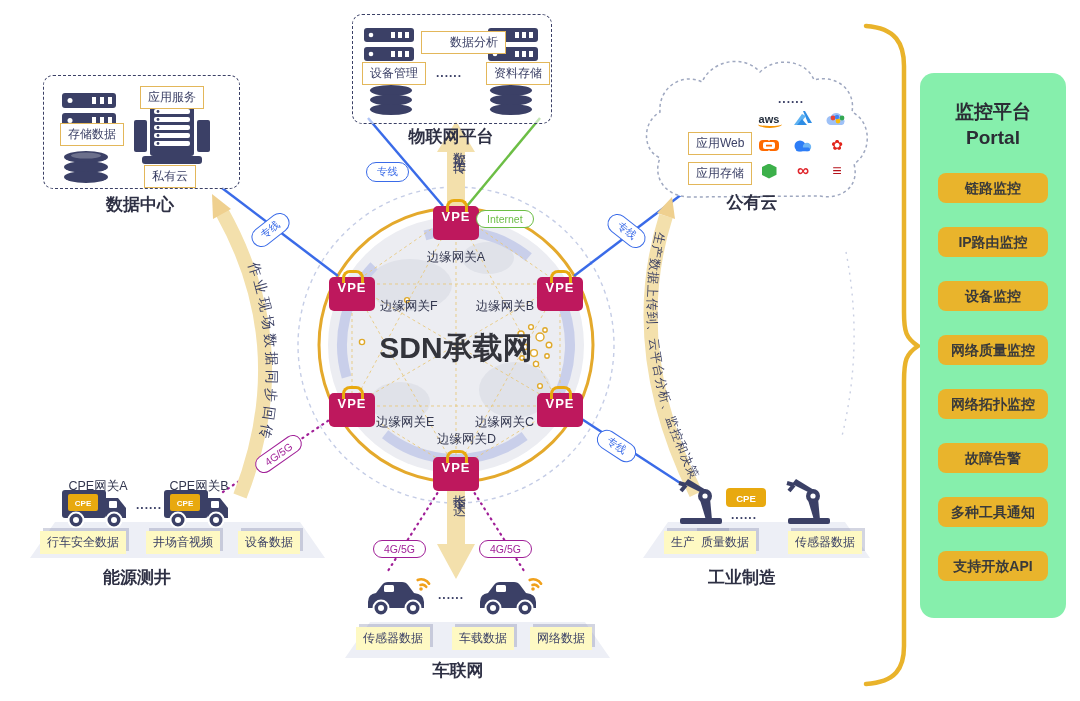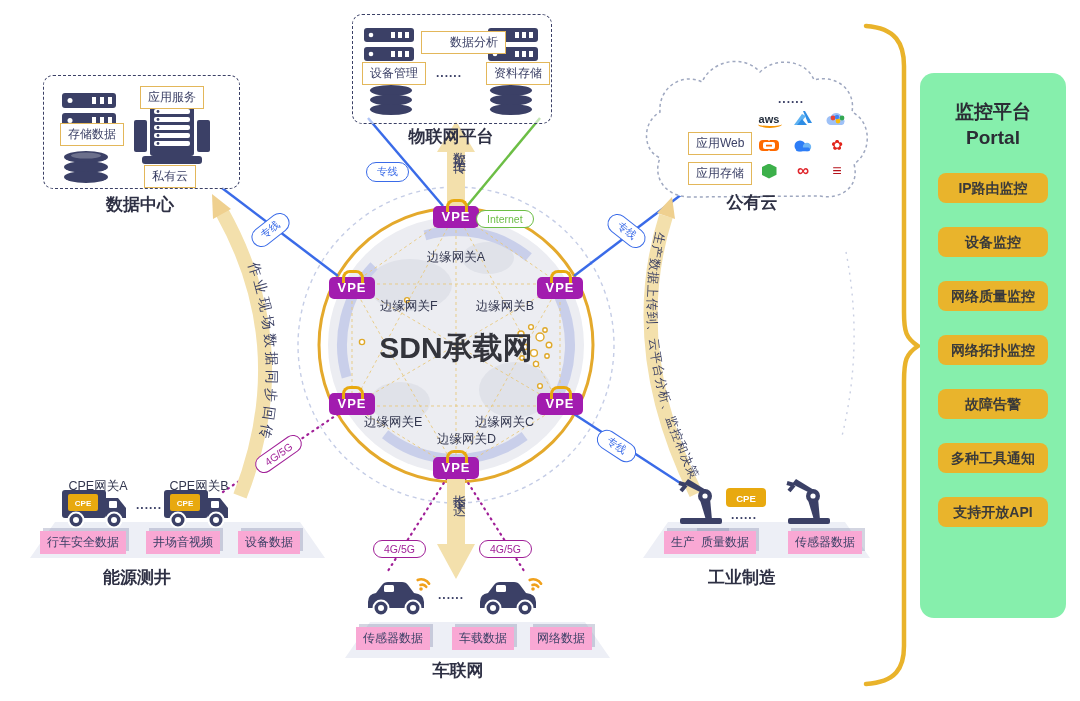--- a/index.html
+++ b/index.html
@@ -8,33 +8,33 @@
   .abs{position:absolute;}
   svg{display:block;}
   
   .dashbox{border:1.6px dashed #3b4066;border-radius:10px;background:rgba(255,255,255,.6);}
   
   .goldbox{background:#fff;border:1px solid #e3b75a;color:#3b4066;font-size:12px;
            padding:2px 7px;text-align:center;white-space:nowrap;}
   
   .stitle{font-size:17px;font-weight:bold;color:#2e3044;text-align:center;white-space:nowrap;}
   
-  .vpe{width:46px;height:22px;background:#a21caf;border-radius:5px;color:#fff;
+  .vpe{width:46px;height:34px;background:#be185d;border-radius:5px;color:#fff;
        font-size:13px;font-weight:bold;text-align:center;line-height:22px;letter-spacing:1px;}
   .vpe::before{content:"";position:absolute;top:-7px;left:13px;width:16px;height:10px;
        border:3px solid #e8a90f;border-bottom:none;border-radius:8px 8px 0 0;}
   .gwlabel{font-size:12.5px;color:#33374f;white-space:nowrap;margin-top:17px;}
   
   .pill{border:1.5px solid;border-radius:12px;background:#fff;font-size:10.5px;
         padding:2px 10px;white-space:nowrap;text-align:center;}
   .pill.blue{border-color:#3a6be8;color:#3a6be8;}
   .pill.green{border-color:#6cbe45;color:#6cbe45;margin-top:48px;}
   .pill.purple{border-color:#a01f97;color:#a01f97;}
   
-  .tag{background:#f9a8d4;color:#3b4066;font-size:12px;padding:3px 7px;
+  .tag{background:#fef9c3;color:#3b4066;font-size:12px;padding:3px 7px;
        box-shadow:3px -3px 0 rgba(130,135,170,.35);white-space:nowrap;}
   .dots{font-size:12px;font-weight:bold;color:#3b4066;letter-spacing:1px;}
   
   .vtext{writing-mode:vertical-rl;font-size:13px;color:#3a3f63;letter-spacing:3px;white-space:nowrap;}
   
   .panel{background:#86efac;border-radius:14px;}
   .panel .ptitle{font-size:19px;font-weight:bold;color:#2b2d35;text-align:center;line-height:26px;}
   .pbtn{width:110px;height:30px;margin:0 auto;background:#e9b42c;border-radius:8px;
         color:#3a3a3a;font-size:14px;font-weight:bold;text-align:center;line-height:30px;
         cursor:pointer;white-space:nowrap;}
@@ -288,21 +288,21 @@
 <div class="abs vpe" style="left:537px;top:277px;">VPE</div>
 <div class="abs vpe" style="left:537px;top:393px;">VPE</div>
 <div class="abs vpe" style="left:433px;top:457px;">VPE</div>
 <div class="abs vpe" style="left:329px;top:393px;">VPE</div>
 <div class="abs vpe" style="left:329px;top:277px;">VPE</div>
 
 <div class="abs gwlabel" style="left:416px;top:232px;width:80px;text-align:center;">边缘网关A</div>
 <div class="abs gwlabel" style="left:470px;top:281px;width:64px;text-align:right;">边缘网关B</div>
 <div class="abs gwlabel" style="left:470px;top:397px;width:64px;text-align:right;">边缘网关C</div>
 <div class="abs gwlabel" style="left:416px;top:414px;width:80px;text-align:right;">边缘网关D</div>
-<div class="abs gwlabel" style="left:364px;top:397px;width:64px;">边缘网关E</div>
+<div class="abs gwlabel" style="left:376px;top:397px;width:64px;">边缘网关E</div>
 <div class="abs gwlabel" style="left:380px;top:281px;width:64px;">边缘网关F</div>
 
 <div class="abs vtext" style="left:450px;top:142px;">数据上传</div>
 <div class="abs vtext" style="left:450px;top:484px;">指令下达</div>
 
 <div class="abs pill blue" style="left:366px;top:162px;">专线</div>
 <div class="abs pill green" style="left:476px;top:162px;">Internet</div>
 <div class="abs pill blue" style="left:249px;top:220px;transform:rotate(-38deg);">专线</div>
 <div class="abs pill blue" style="left:605px;top:221px;transform:rotate(38deg);">专线</div>
 <div class="abs pill blue" style="left:595px;top:436px;transform:rotate(33deg);">专线</div>
@@ -395,20 +395,21 @@
 </svg>
 <div class="abs tag" style="left:664px;top:531px;">生产数据</div>
 <div class="abs tag" style="left:694px;top:531px;">质量数据</div>
 <div class="abs tag" style="left:788px;top:531px;">传感器数据</div>
 <div class="abs stitle" style="left:682px;top:566px;width:120px;">工业制造</div>
 
 <div class="abs panel" style="left:920px;top:73px;width:146px;height:545px;">
   <div class="ptitle" style="margin-top:26px;">监控平台</div>
   <div class="ptitle">Portal</div>
   <div style="display:flex;flex-direction:column;gap:24px;margin-top:22px;">
+    <div class="pbtn">链路监控</div>
     <div class="pbtn">IP路由监控</div>
     <div class="pbtn">设备监控</div>
     <div class="pbtn">网络质量监控</div>
     <div class="pbtn">网络拓扑监控</div>
     <div class="pbtn">故障告警</div>
     <div class="pbtn">多种工具通知</div>
     <div class="pbtn">支持开放API</div>
   </div>
 </div>
 

